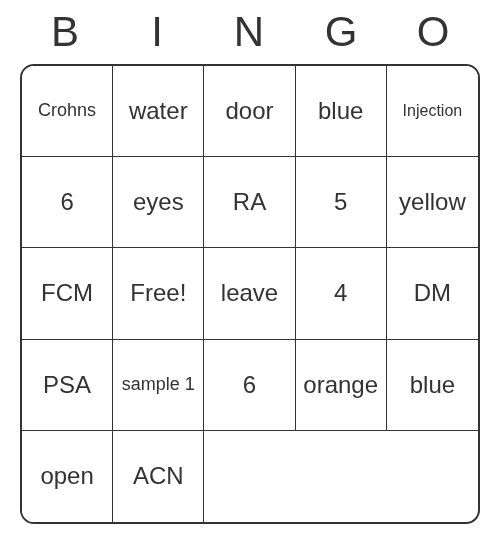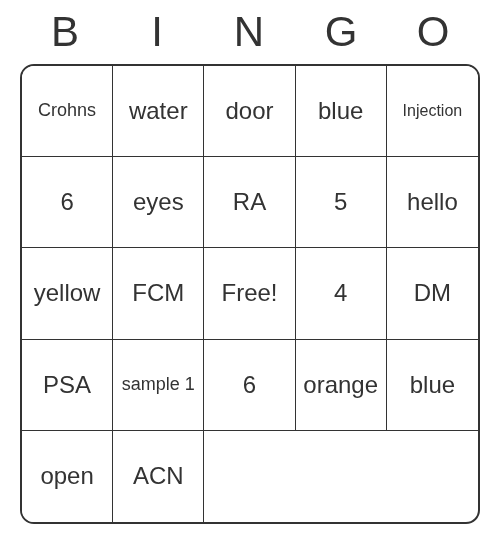--- a/index.html
+++ b/index.html
@@ -79,25 +79,25 @@
   <div class="cell fs-small">Crohns</div>
   <div class="cell fs-med">water</div>
   <div class="cell fs-large">door</div>
   <div class="cell fs-large">blue</div>
   <div class="cell fs-xs">Injection</div>
 
   <div class="cell fs-large">6</div>
   <div class="cell fs-large">eyes</div>
   <div class="cell fs-large">RA</div>
   <div class="cell fs-large">5</div>
-  <div class="cell fs-large">hello</div>
 
   <div class="cell fs-med">yellow</div>
   <div class="cell fs-large">FCM</div>
   <div class="cell fs-large">Free!</div>
+  <div class="cell fs-large">leave</div>
 
   <div class="cell fs-large">4</div>
   <div class="cell fs-large">DM</div>
   <div class="cell fs-large">PSA</div>
   <div class="cell fs-small">sample 1</div>
 
   <div class="cell fs-large">6</div>
   <div class="cell fs-med">orange</div>
   <div class="cell fs-large">blue</div>
   <div class="cell fs-large">open</div>

